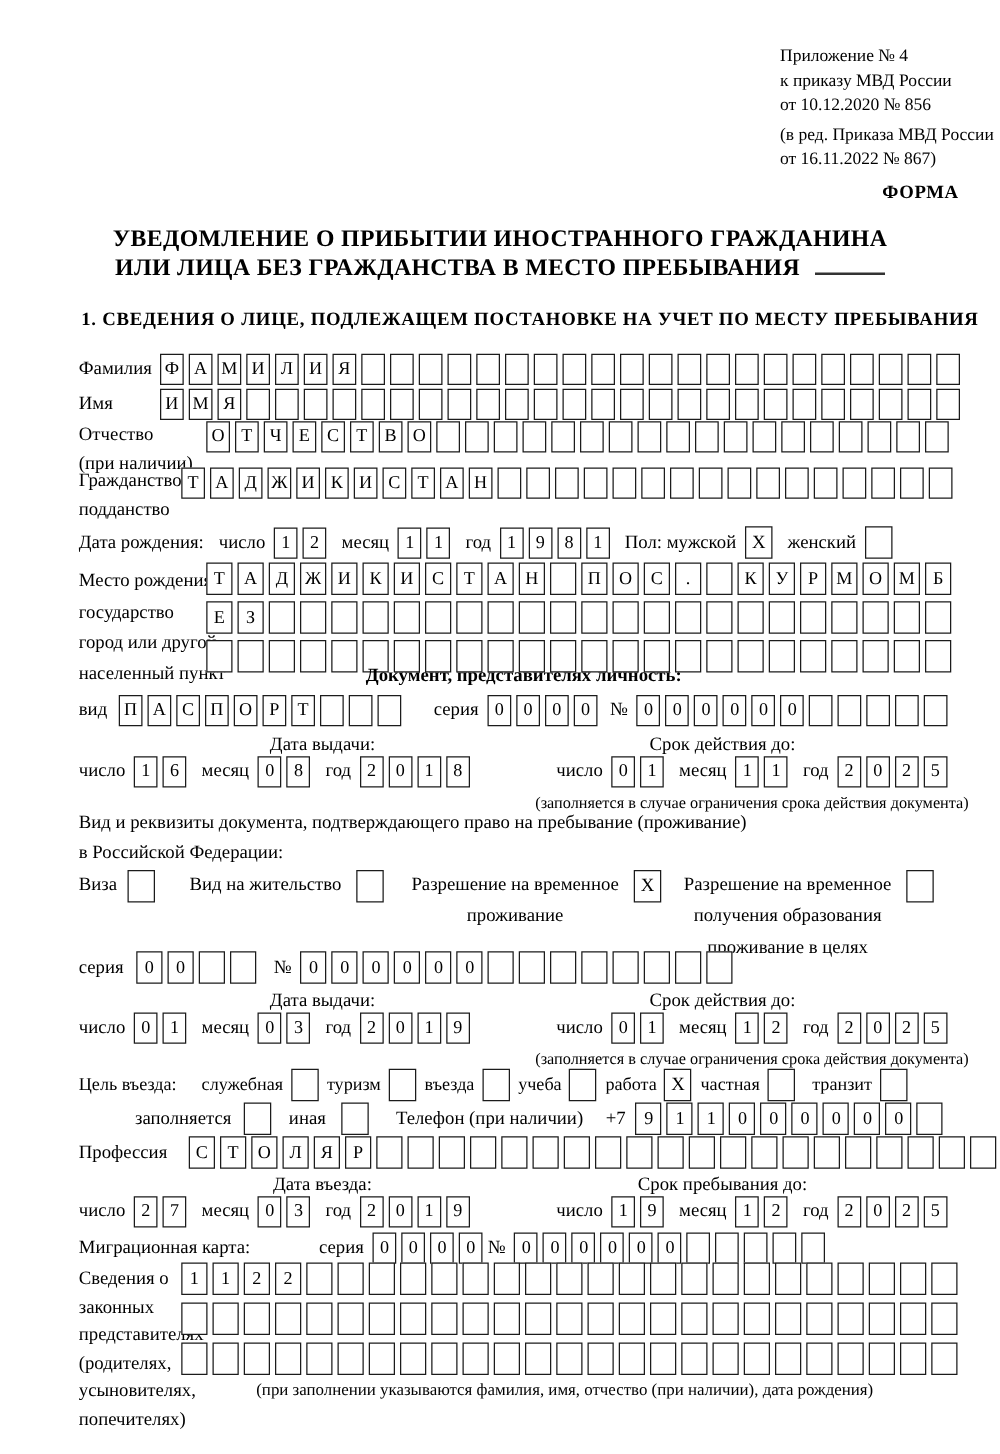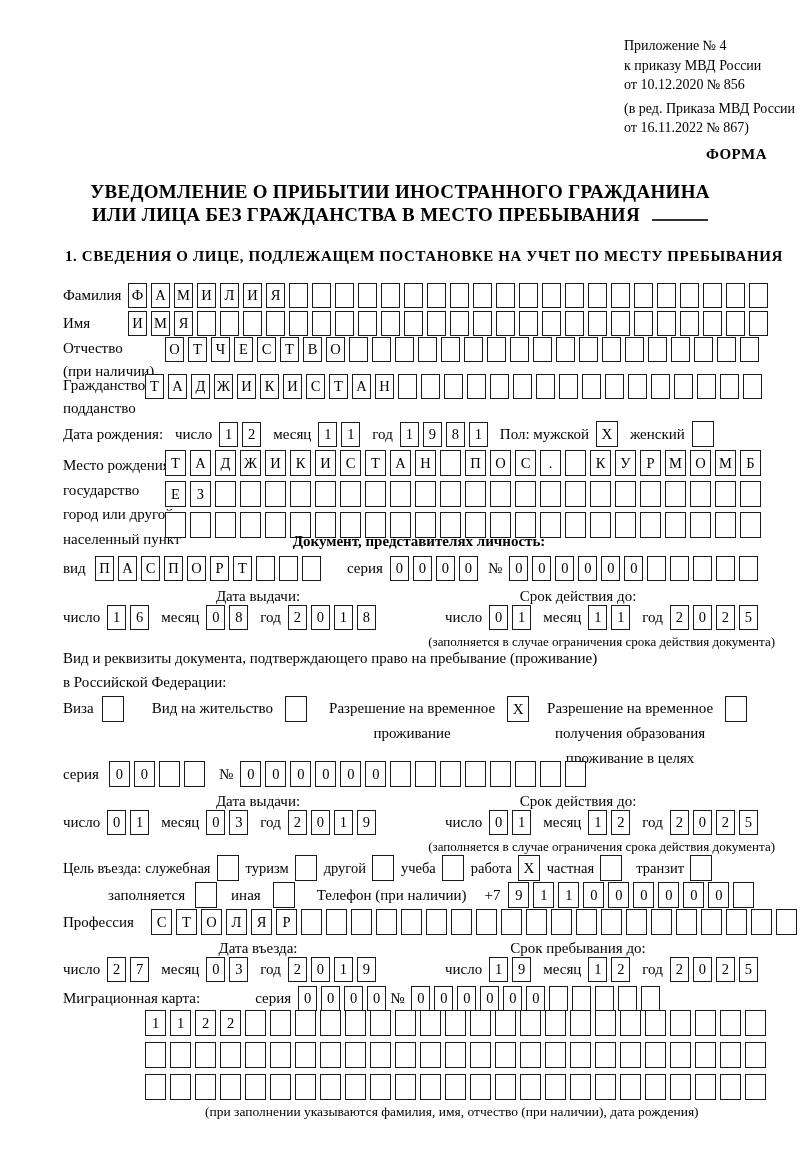--- a/index.html
+++ b/index.html
@@ -508,29 +508,29 @@
         <span class="cell">0</span>
         <span class="cell">2</span>
         <span class="cell">5</span>
       </span>
   </div>
   <div class="dnote" style="top:46px">(заполняется в случае ограничения срока действия документа)</div>
 </div>
 
 <div class="row" style="top:855px;font-size:14.5px">
   <span class="plbl">Цель въезда:</span>
-  <span class="plbl" style="margin-left:4px">служебная</span>
+  <span class="plbl" style="margin-left:20px">служебная</span>
   <span class="cells chk" style="margin-left:6px">
       <span class="cell"></span>
     </span>
   <span class="plbl" style="margin-left:7px">туризм</span>
   <span class="cells chk" style="margin-left:6px">
       <span class="cell"></span>
     </span>
-  <span class="plbl" style="margin-left:7px">другой</span>
+  <span class="plbl" style="margin-left:7px">въезда</span>
   <span class="cells chk" style="margin-left:6px">
       <span class="cell"></span>
     </span>
   <span class="plbl" style="margin-left:7px">учеба</span>
   <span class="cells chk" style="margin-left:6px">
       <span class="cell"></span>
     </span>
   <span class="plbl" style="margin-left:7px">работа</span>
   <span class="cells chk" style="margin-left:6px">
       <span class="cell">X</span>
@@ -664,20 +664,28 @@
       <span class="cell">0</span>
       <span class="cell"></span>
       <span class="cell"></span>
       <span class="cell"></span>
       <span class="cell"></span>
       <span class="cell"></span>
     </span>
 </div>
 
 <div class="abs" style="top:1010px;height:140px">
+  <div style="position:absolute;left:0;top:2px;line-height:22.6px">
+    <div>Сведения о</div>
+    <div>законных</div>
+    <div>представителях</div>
+    <div>(родителях,</div>
+    <div>усыновителях,</div>
+    <div>попечителях)</div>
+  </div>
   <div style="position:absolute;left:82px;top:0">
     <div class="cells md" style="margin-bottom:6px">
         <span class="cell">1</span>
         <span class="cell">1</span>
         <span class="cell">2</span>
         <span class="cell">2</span>
         <span class="cell"></span>
         <span class="cell"></span>
         <span class="cell"></span>
         <span class="cell"></span>

